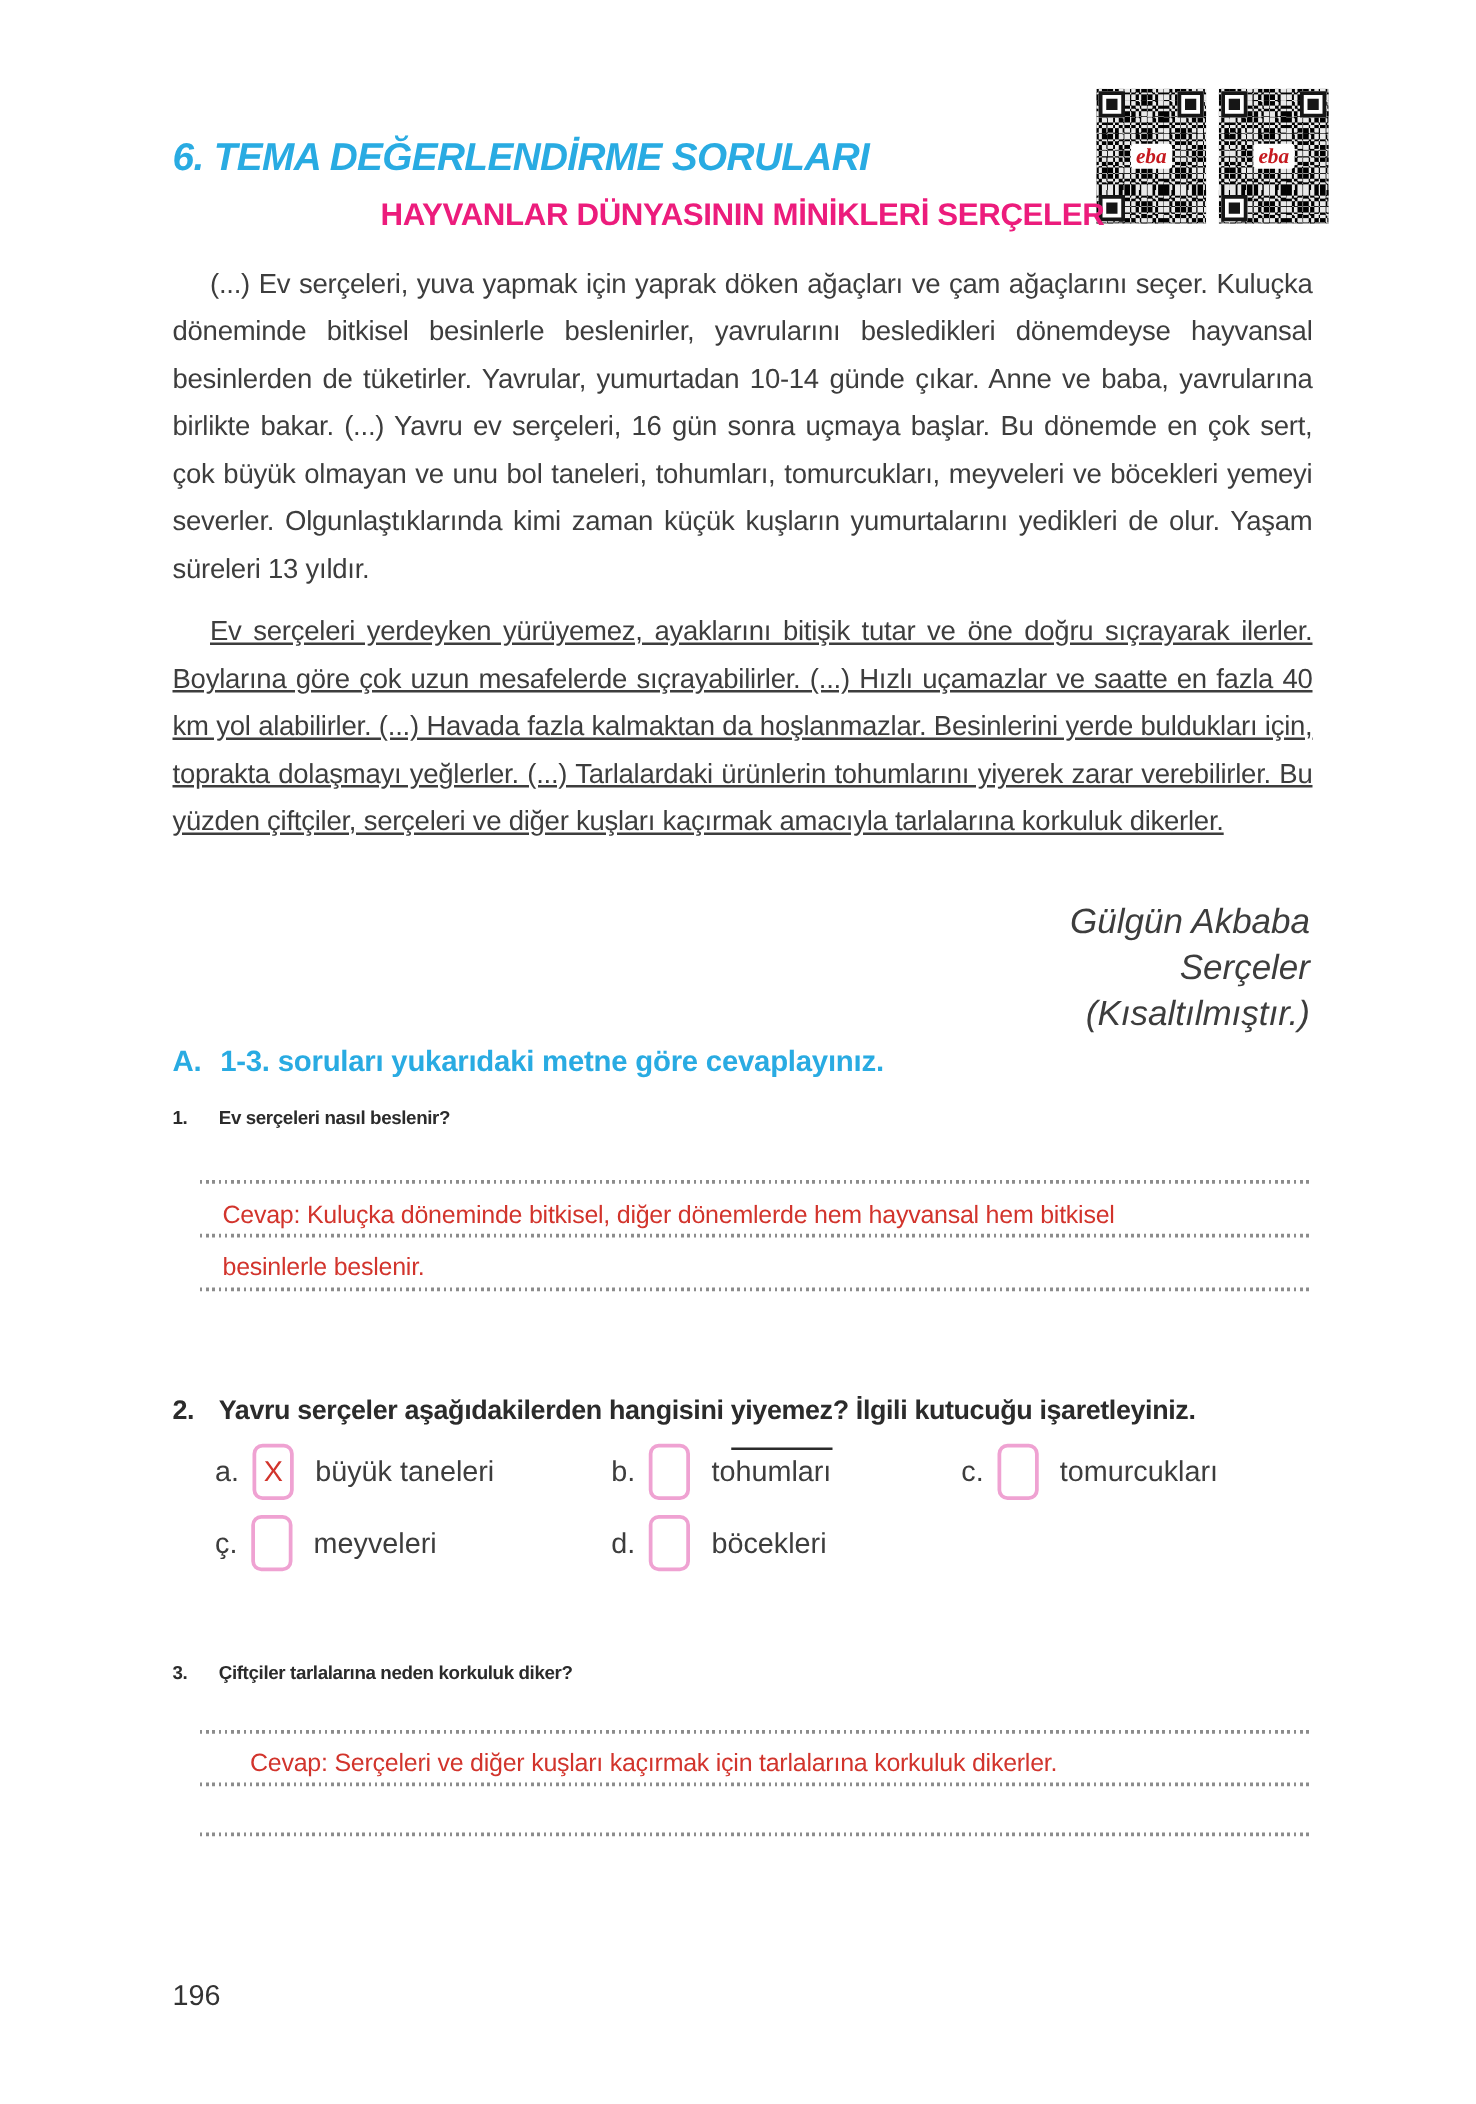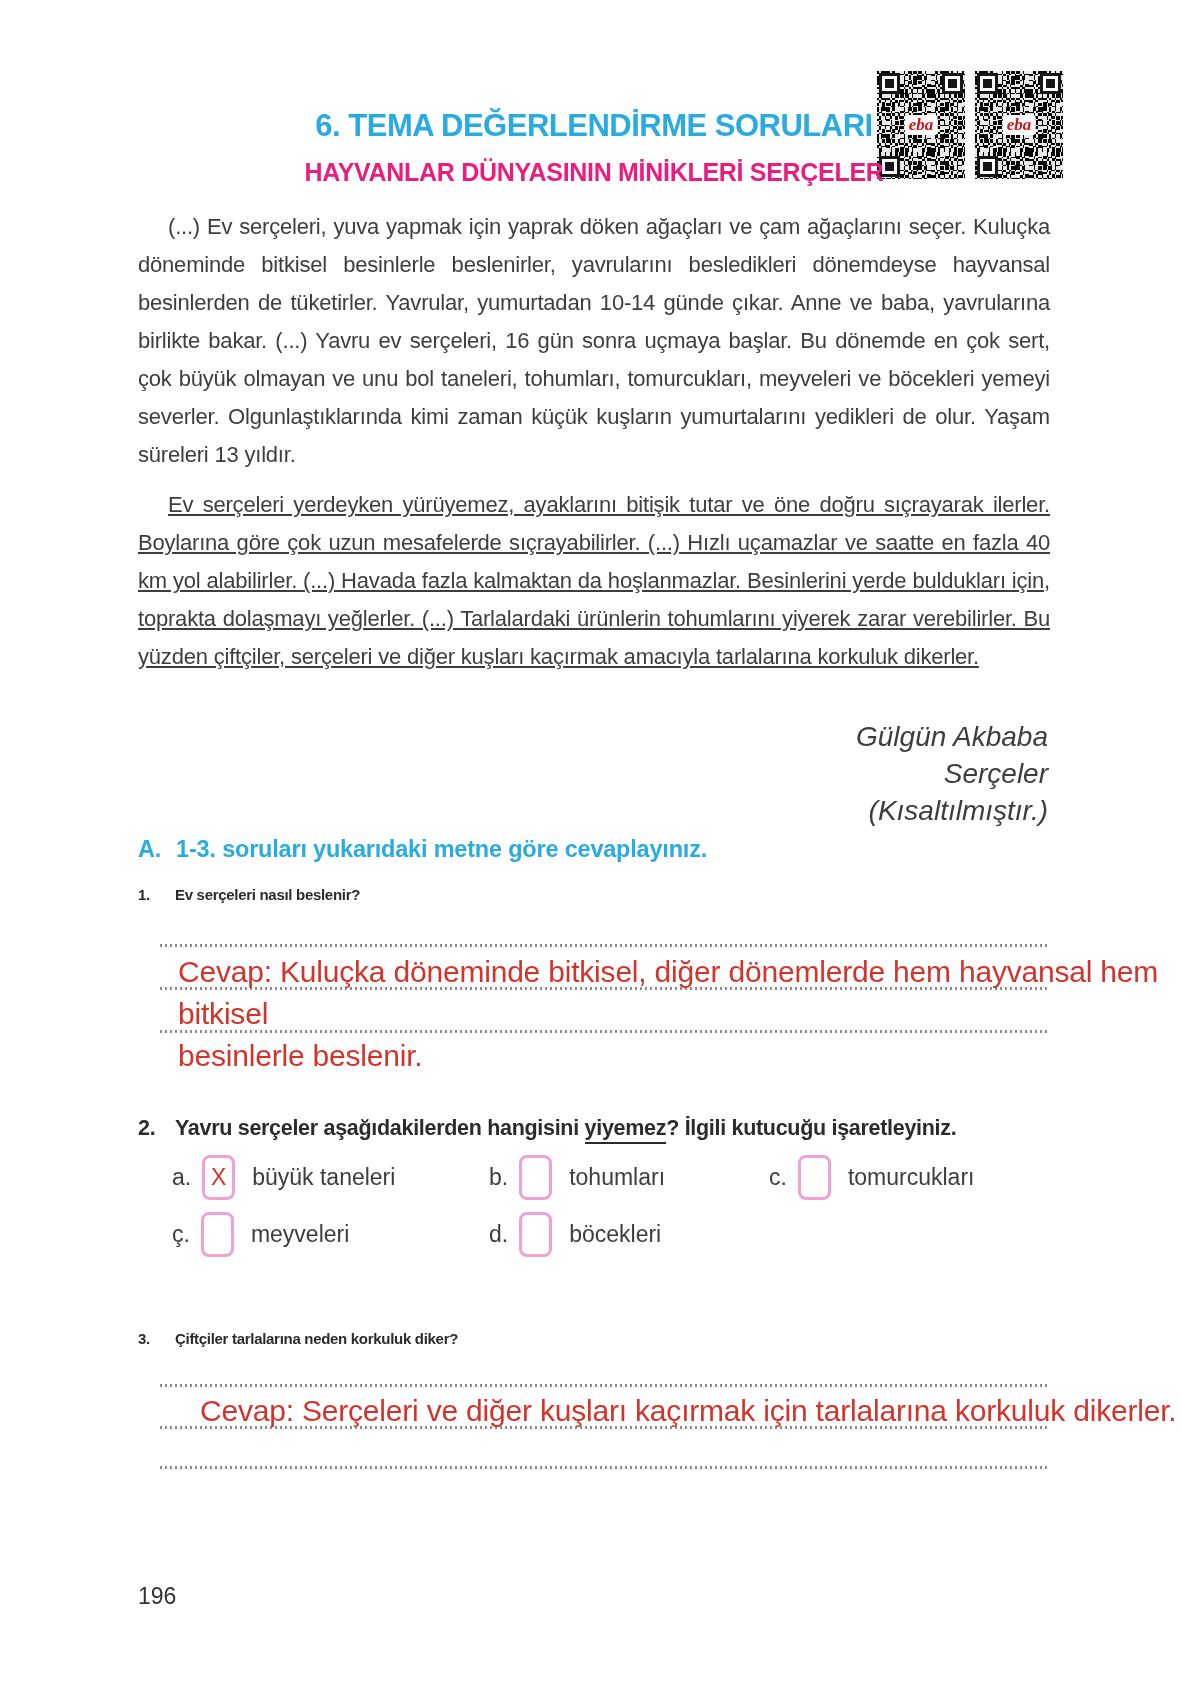--- a/index.html
+++ b/index.html
@@ -25,22 +25,22 @@
   .finder::after{content:"";position:absolute;inset:3px;background:#161616;}
   .f-tl{left:2px;top:2px;} .f-tr{right:2px;top:2px;} .f-bl{left:2px;bottom:2px;}
   .qr-eba{
     position:absolute;left:50%;top:50%;transform:translate(-50%,-50%);
     background:#fff;padding:0 4px;border-radius:3px;
     font-family:"Liberation Serif", serif;font-style:italic;font-weight:700;
     font-size:17px;color:#c5191f;line-height:20px;
   }
   
   .title{
-    position:absolute;top:108px;left:138px;width:912px;text-align:center;
-    font-weight:700;font-size:31px;letter-spacing:-0.5px;color:#29abe2;
+    position:absolute;top:108px;left:138px;width:912px;
+    font-weight:700;font-size:31px;letter-spacing:-0.5px;color:#29abe2;font-style:italic;
   }
   .subtitle{
     position:absolute;top:158px;left:138px;width:912px;text-align:center;
     font-weight:700;font-size:25px;letter-spacing:-0.3px;color:#ec1c7c;
   }
   
   .para{
     position:absolute;left:138px;width:912px;margin:0;
     font-size:22px;line-height:38px;color:#3d3d3d;
     text-align:justify;text-indent:30px;letter-spacing:-0.2px;
@@ -56,28 +56,28 @@
     font-weight:700;font-size:23.5px;color:#29abe2;letter-spacing:-0.2px;
   }
   .section-a .sec-label{margin-right:15px;}
   .q{
     position:absolute;left:138px;
     font-weight:700;font-size:15px;color:#2b2b2b;letter-spacing:-0.3px;
     white-space:nowrap;
   }
   .q .qnum{display:inline-block;width:37px;}
   .q1{top:886px;} .q2{top:1116px;font-size:21.5px;} .q3{top:1330px;}
-  .u{border-bottom:2.5px solid #2b2b2b;padding-bottom:2px;}
+  .u{border-bottom:2.5px solid #2b2b2b;padding-bottom:18px;}
   
   .dotline{
     position:absolute;left:160px;width:888px;height:2.5px;
     background:repeating-linear-gradient(90deg,#8c8c8c 0 2px,transparent 2px 5px);
   }
   .ans-red{
-    position:absolute;color:#d2342c;font-size:30px;letter-spacing:-0.2px;
+    position:absolute;color:#d2342c;font-size:20px;letter-spacing:-0.2px;
   }
   .ans1{left:178px;top:951px;line-height:42px;}
   .ans3{left:200px;top:1398px;line-height:26px;}
   
   .opt{
     position:absolute;display:flex;align-items:center;height:44px;
     font-size:23px;color:#3d3d3d;
   }
   .opt .letter{margin-right:11px;}
   .cbox{

